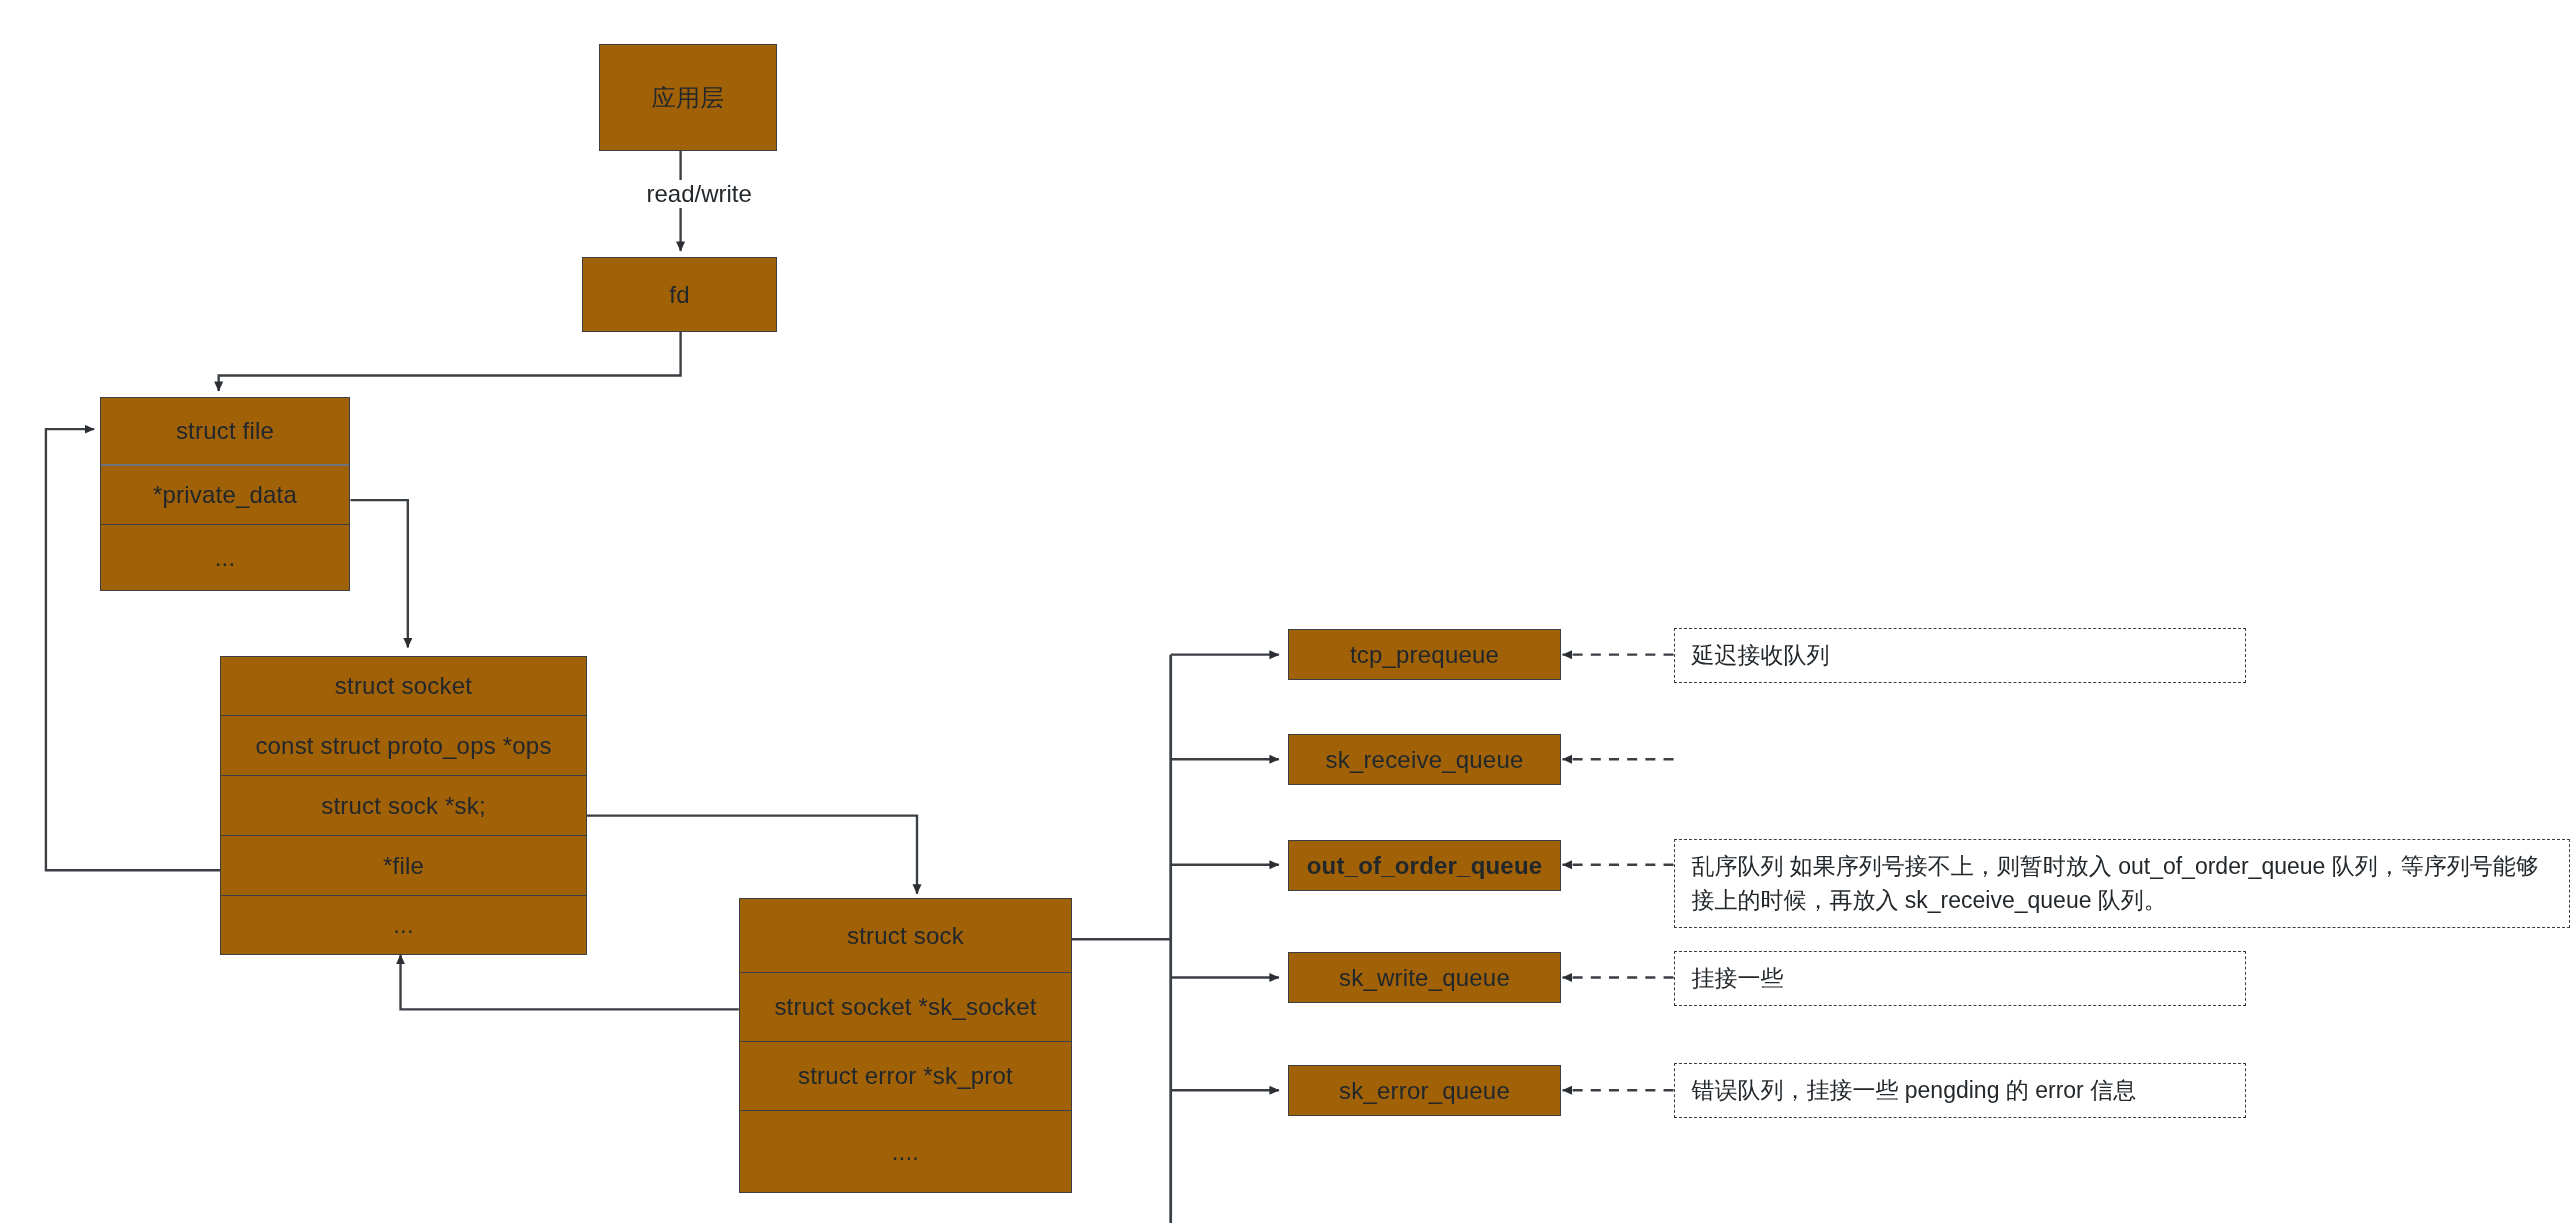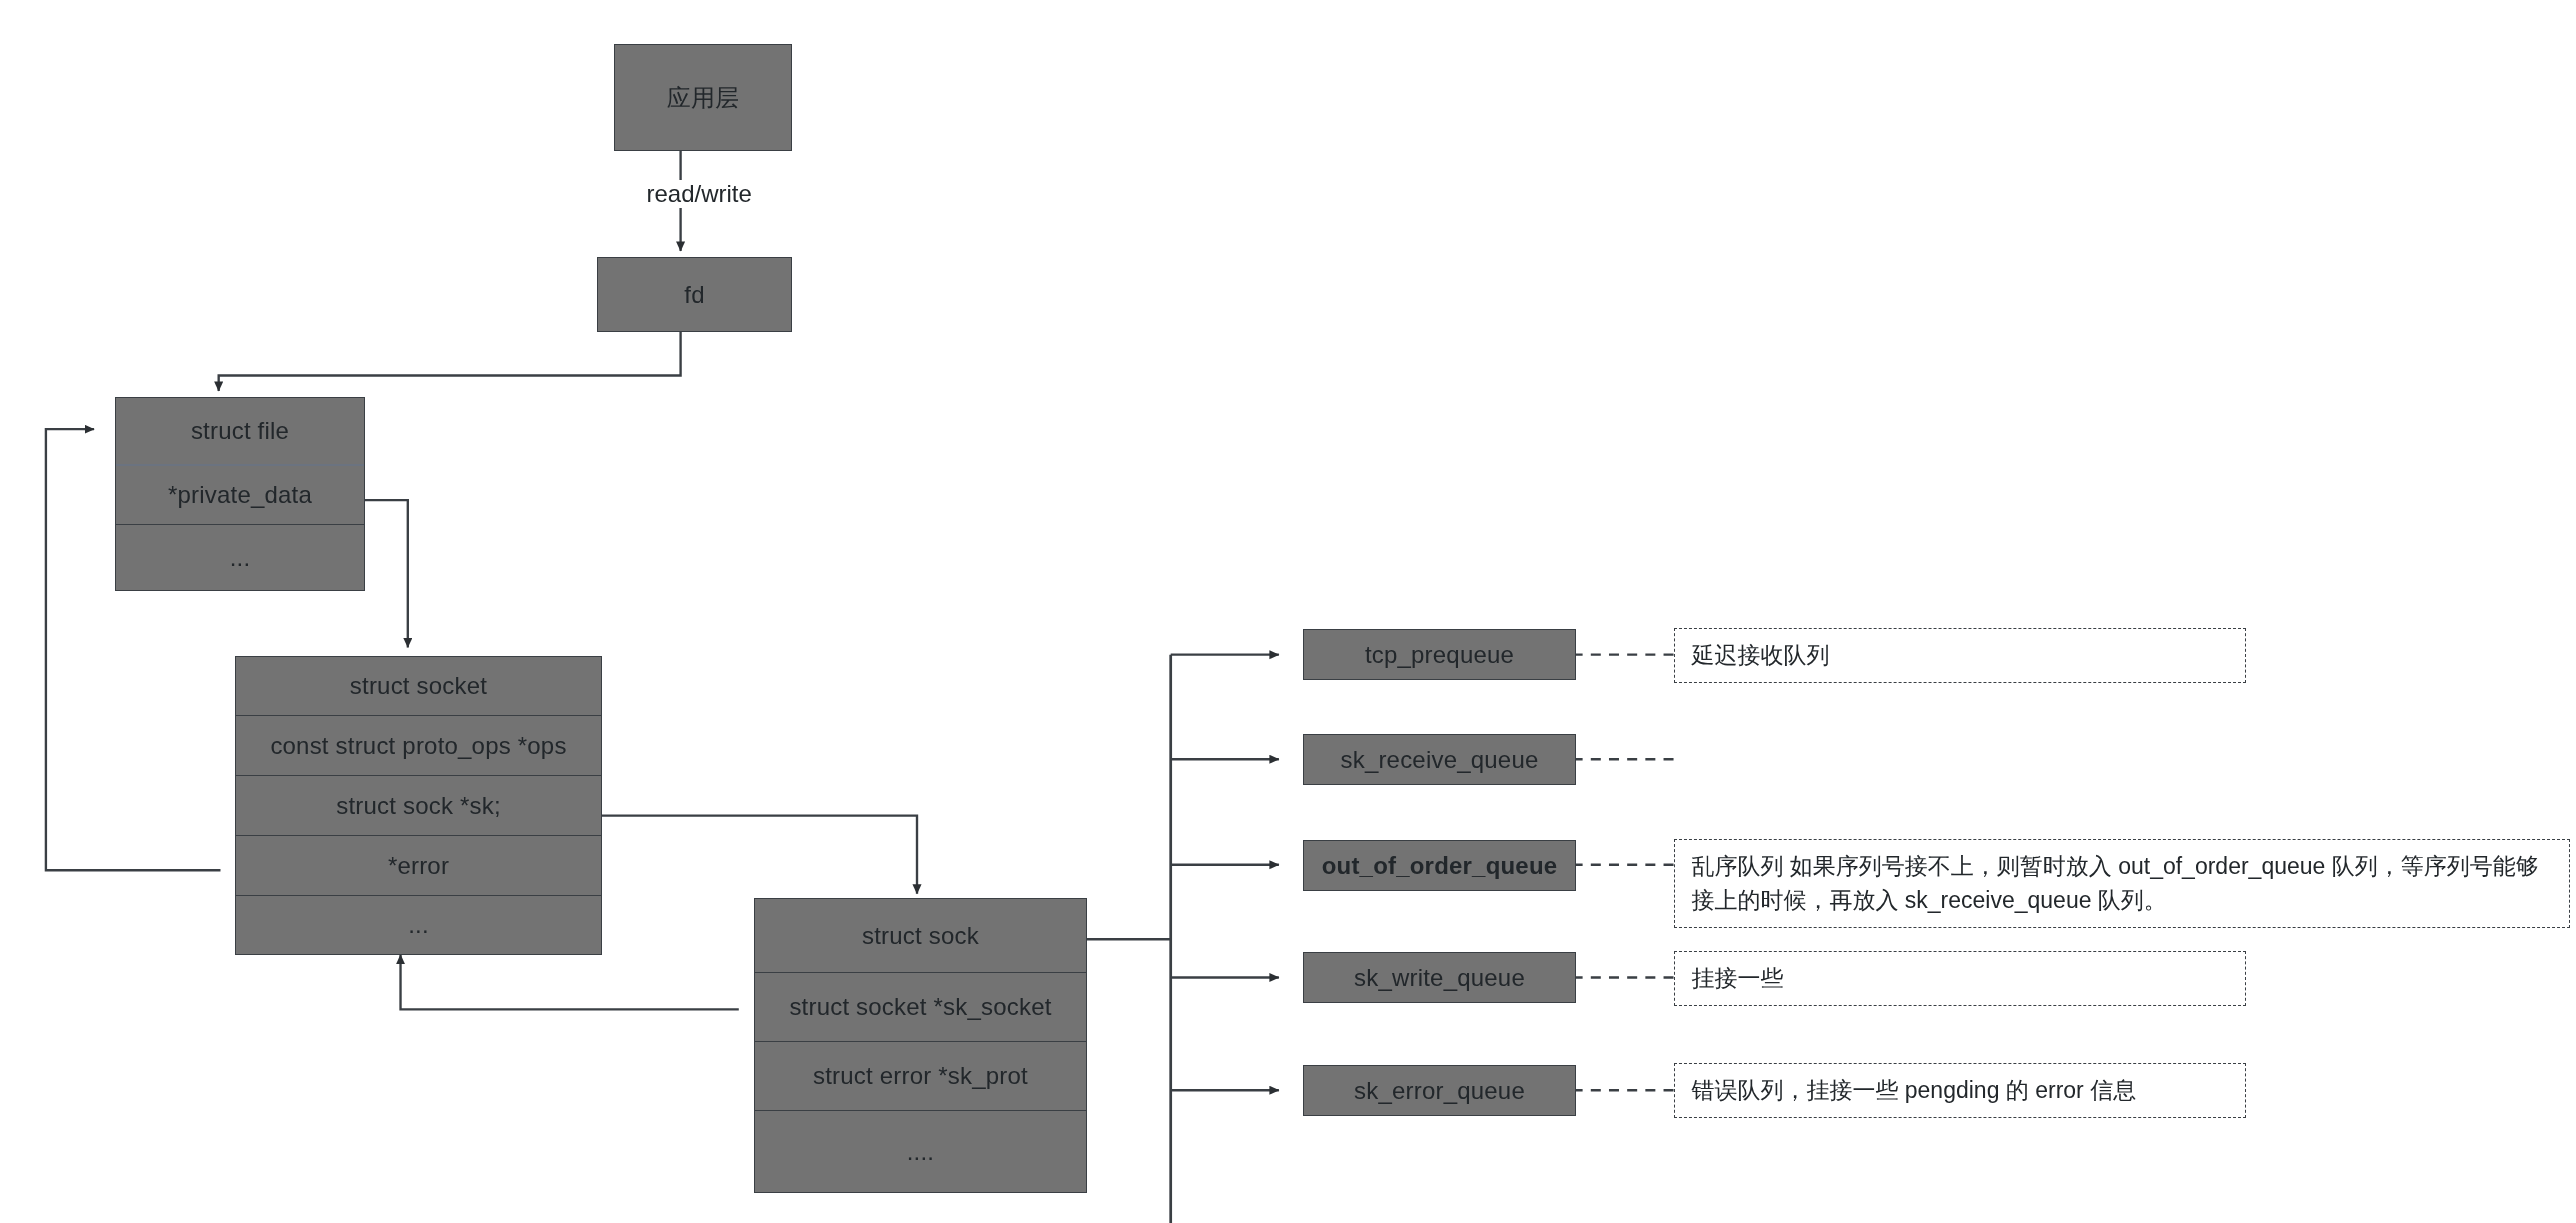--- a/index.html
+++ b/index.html
@@ -24,24 +24,23 @@
     left: 0;
     top: 0;
     width: 2576px;
     height: 1223px;
     pointer-events: none;
   }
   .node {
     position: absolute;
     box-sizing: border-box;
     border: 1.8px solid #3a3f44;
-    background: #737373;
+    background: #a16207;
     display: flex;
     flex-direction: column;
-    margin-left: 15px;
   }
   .node .row {
     box-sizing: border-box;
     display: flex;
     align-items: center;
     justify-content: center;
     color: #22272b;
     font-size: 24px;
     letter-spacing: 0.2px;
     white-space: nowrap;
@@ -135,21 +134,21 @@
   <div class="node" style="left:100px; top:397px; width:250px; height:194px;">
     <div class="row sep-strong" style="height:66px;">struct  file</div>
     <div class="row" style="height:60px;">*private_data</div>
     <div class="row" style="flex:1;">...</div>
   </div>
 
   <div class="node" style="left:220px; top:656px; width:367px; height:299px;">
     <div class="row" style="height:58px;">struct  socket</div>
     <div class="row" style="height:60px;">const struct proto_ops *ops</div>
     <div class="row" style="height:60px;">struct sock  *sk;</div>
-    <div class="row" style="height:60px;">*error</div>
+    <div class="row" style="height:60px;">*file</div>
     <div class="row" style="flex:1;">...</div>
   </div>
 
   <div class="node" style="left:739px; top:898px; width:333px; height:295px;">
     <div class="row" style="height:73px;">struct sock</div>
     <div class="row" style="height:69px;">struct socket  *sk_socket</div>
     <div class="row" style="height:69px;">struct error  *sk_prot</div>
     <div class="row" style="flex:1;">....</div>
   </div>
 

